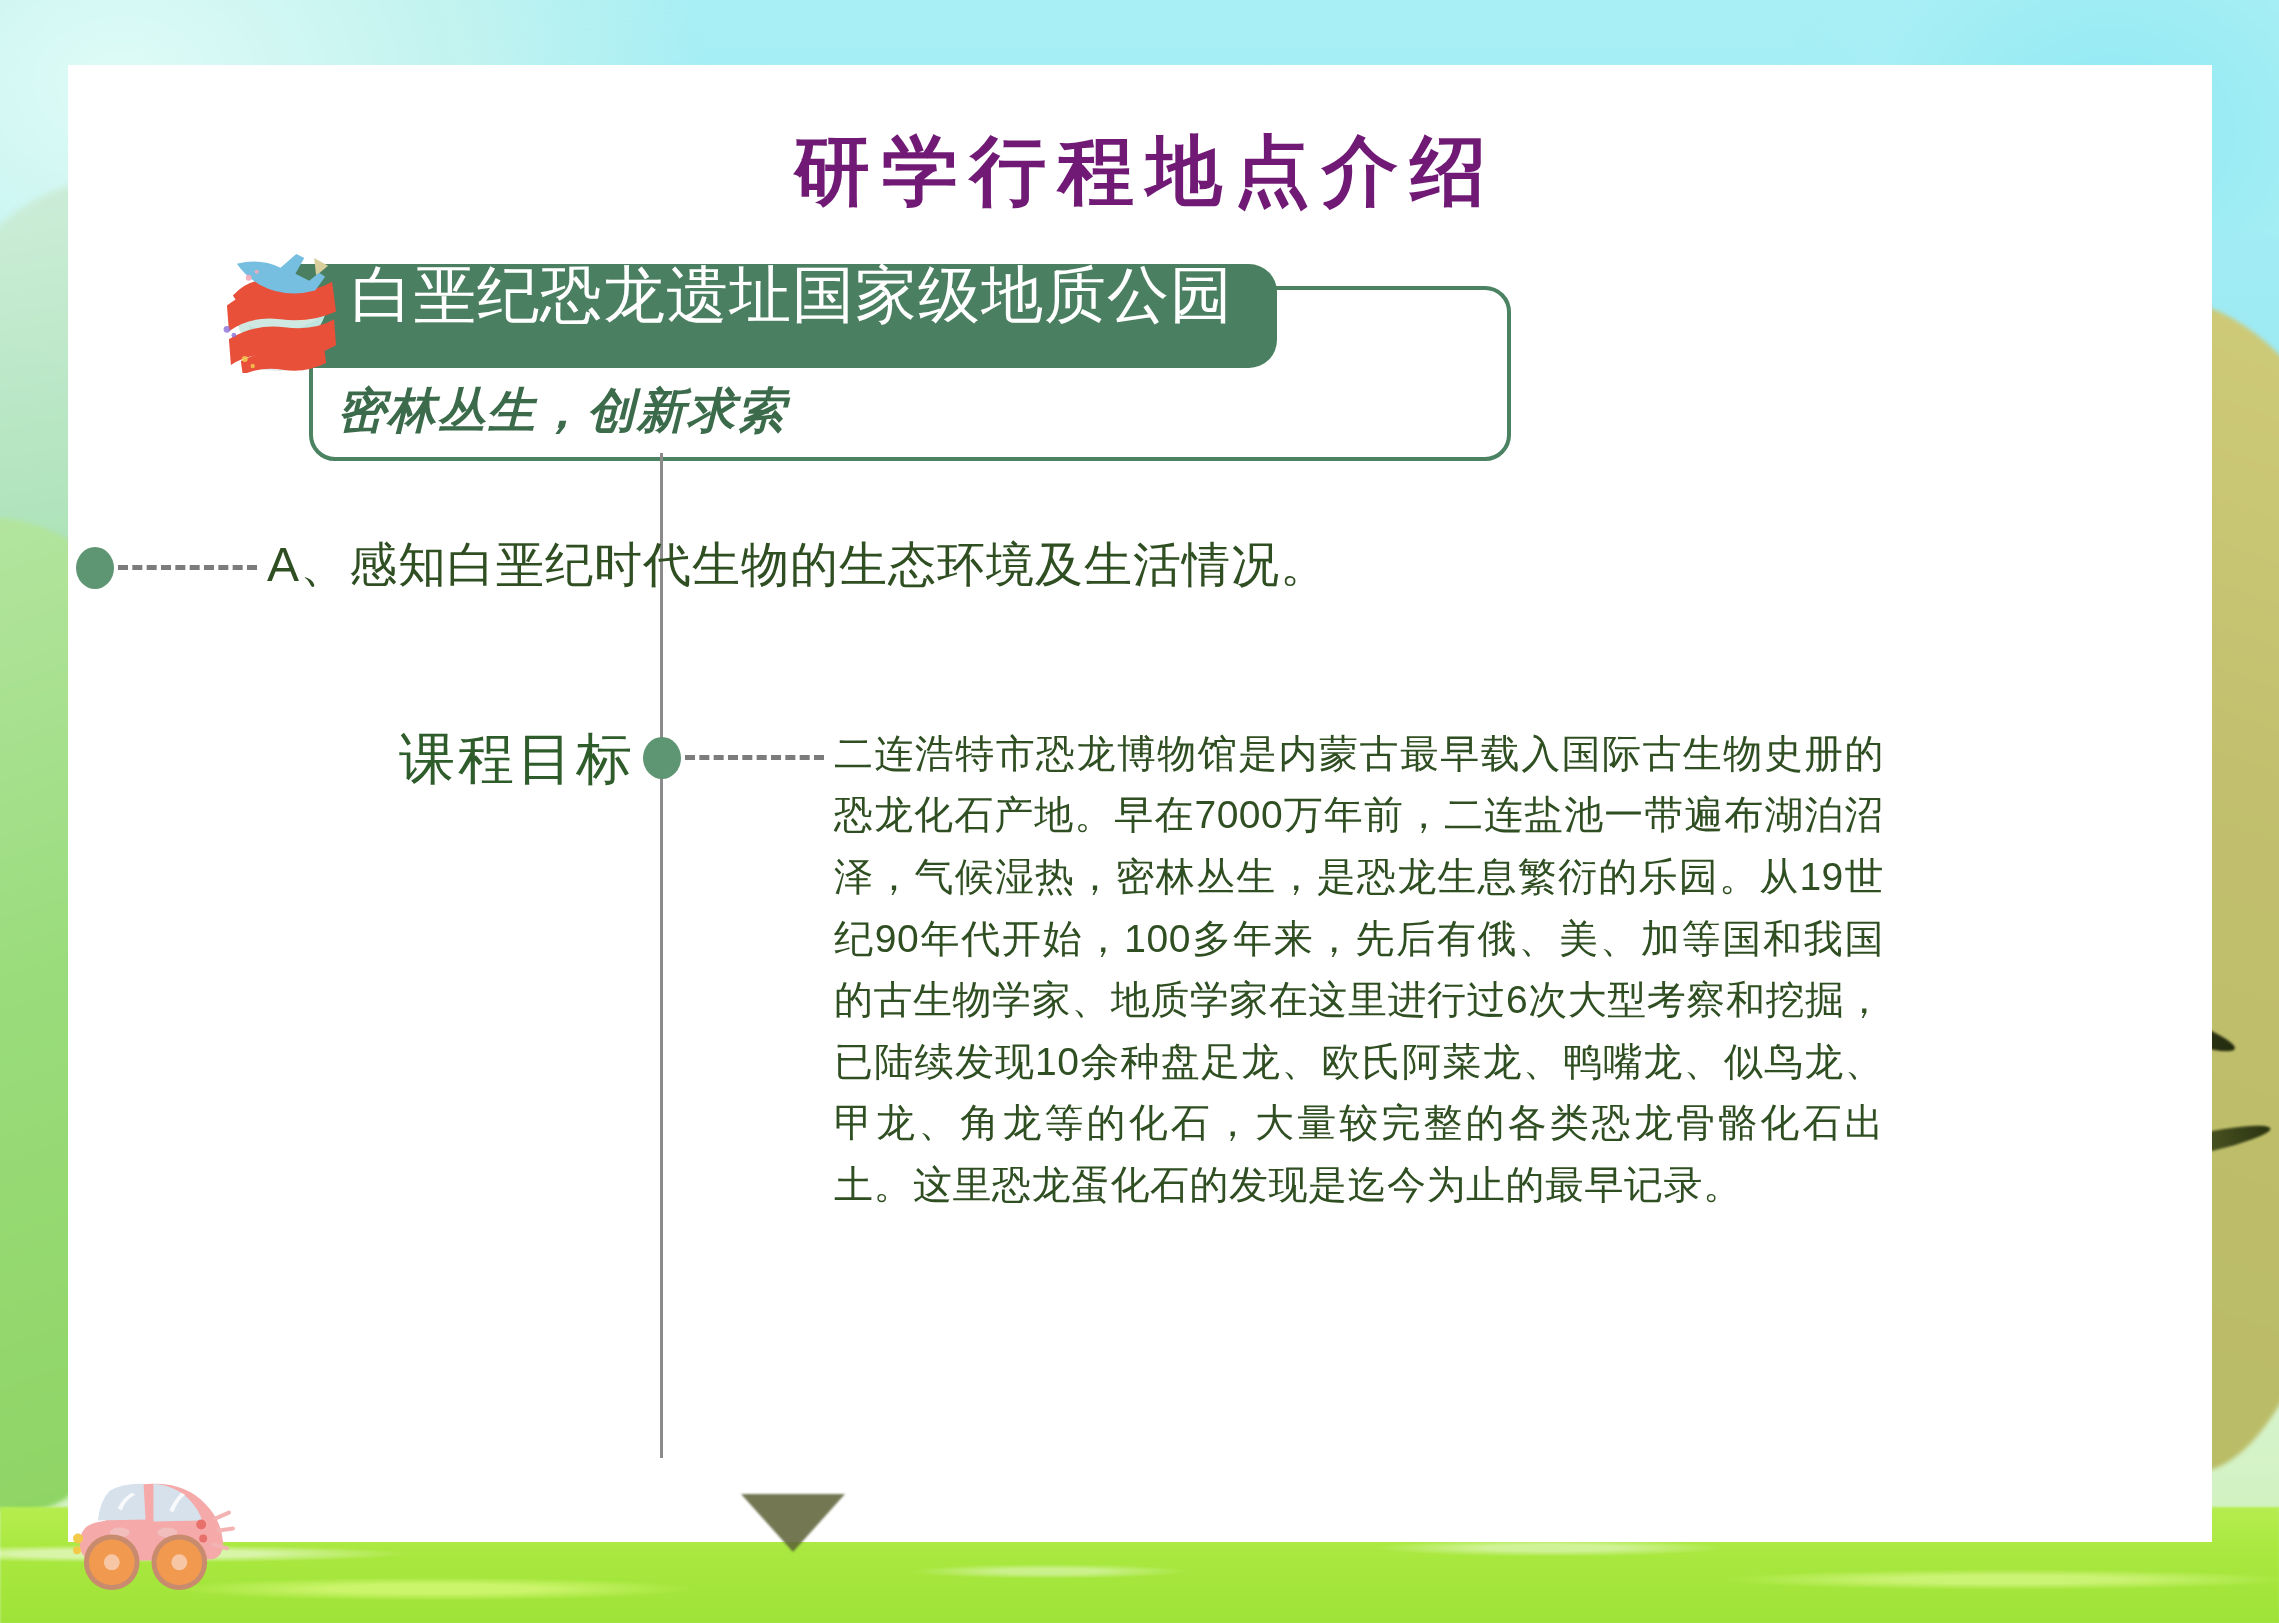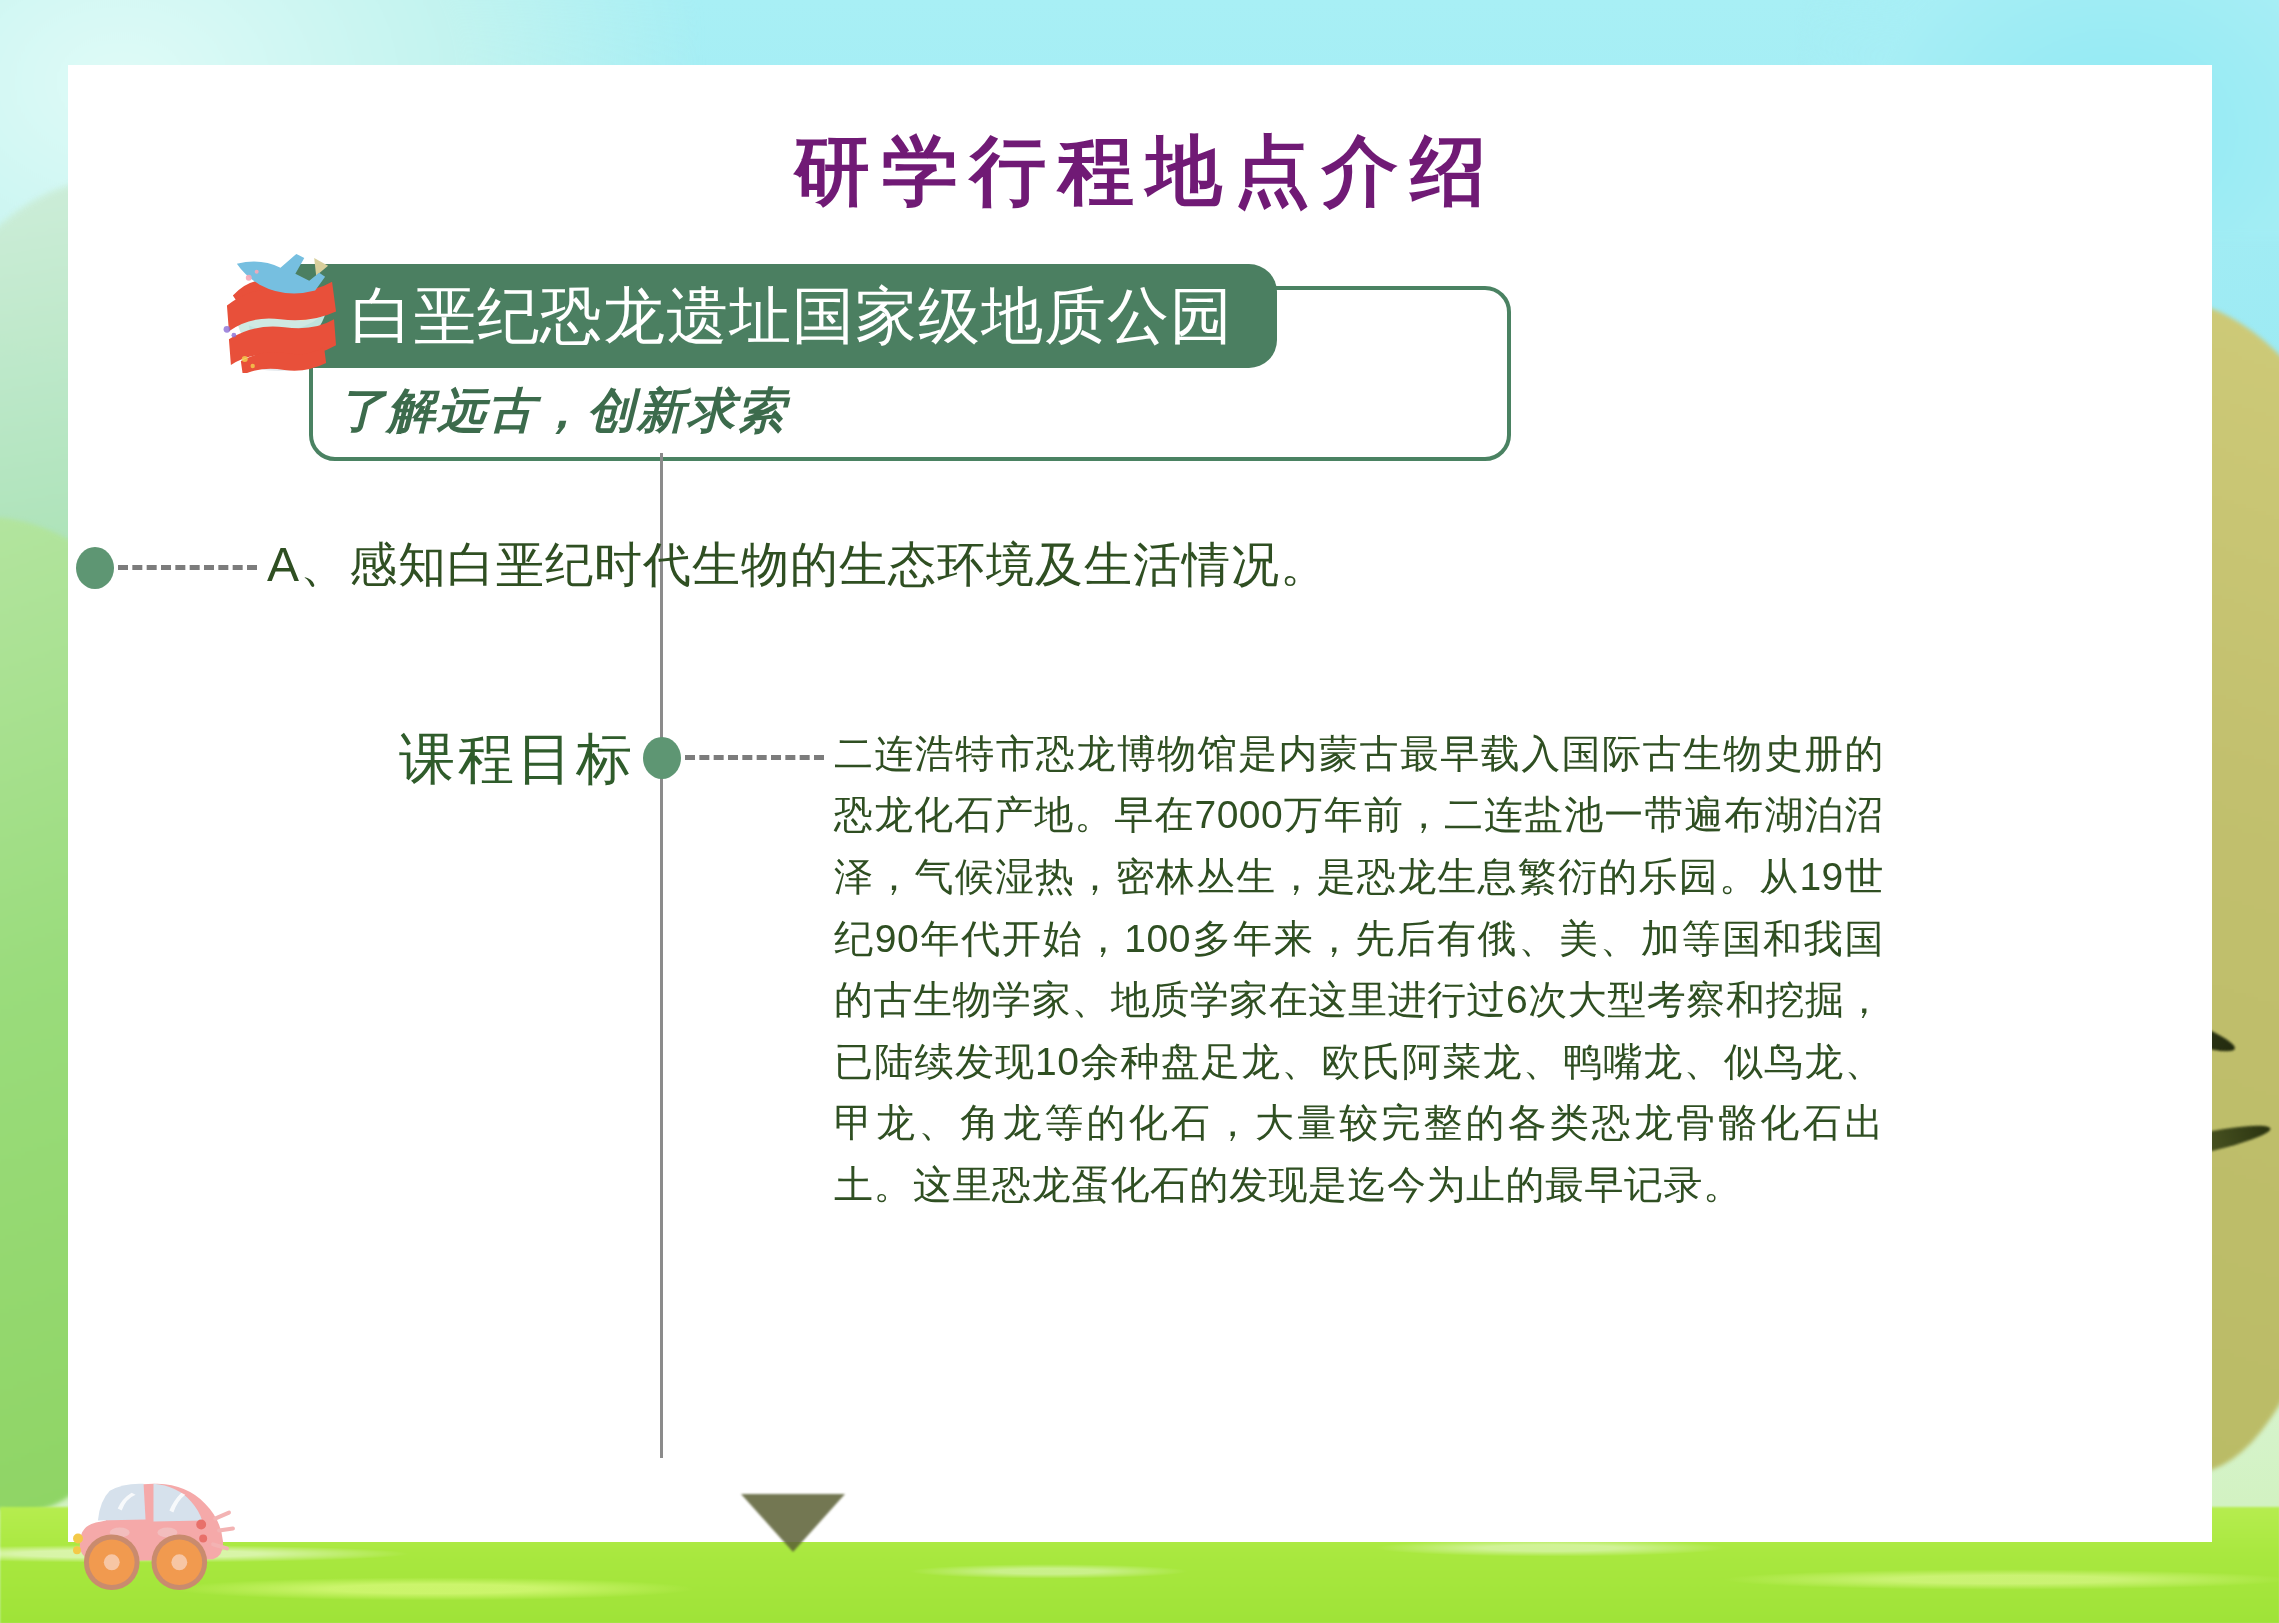--- a/index.html
+++ b/index.html
@@ -151,21 +151,20 @@
     box-sizing: border-box;
   }
   .header-badge {
     position: absolute;
     left: 30px; top: 0;
     height: 104px;
     padding: 0 44px 0 84px;
     background: #4b7f61;
     border-radius: 28px;
     display: flex;
-    align-items: center;
     box-sizing: border-box;
   }
   .header-badge-text {
     font-size: 62px;
     color: #ffffff;
     letter-spacing: 1px;
     white-space: nowrap;
     line-height: 1;
   }
   .header-subtitle {
@@ -317,21 +316,21 @@
             </g>
             <g fill="#f3c94d" opacity=".85">
               <circle cx="26" cy="126" r="3"></circle>
                 <circle cx="34" cy="133" r="2.2"></circle>
             </g>
           </svg>
         </span>
         <span class="header-badge-text">白垩纪恐龙遗址国家级地质公园</span>
       </div>
 
-      <div class="header-subtitle">了解远古，创新求索</div>
+      <div class="header-subtitle">密林丛生，创新求索</div>
     </div>
 
     <div class="content">
 
       <div class="timeline-axis"></div>
 
       <div class="row row-goals">
         <div class="connector">
           <span class="dot"></span>
           <span class="dash"></span>

